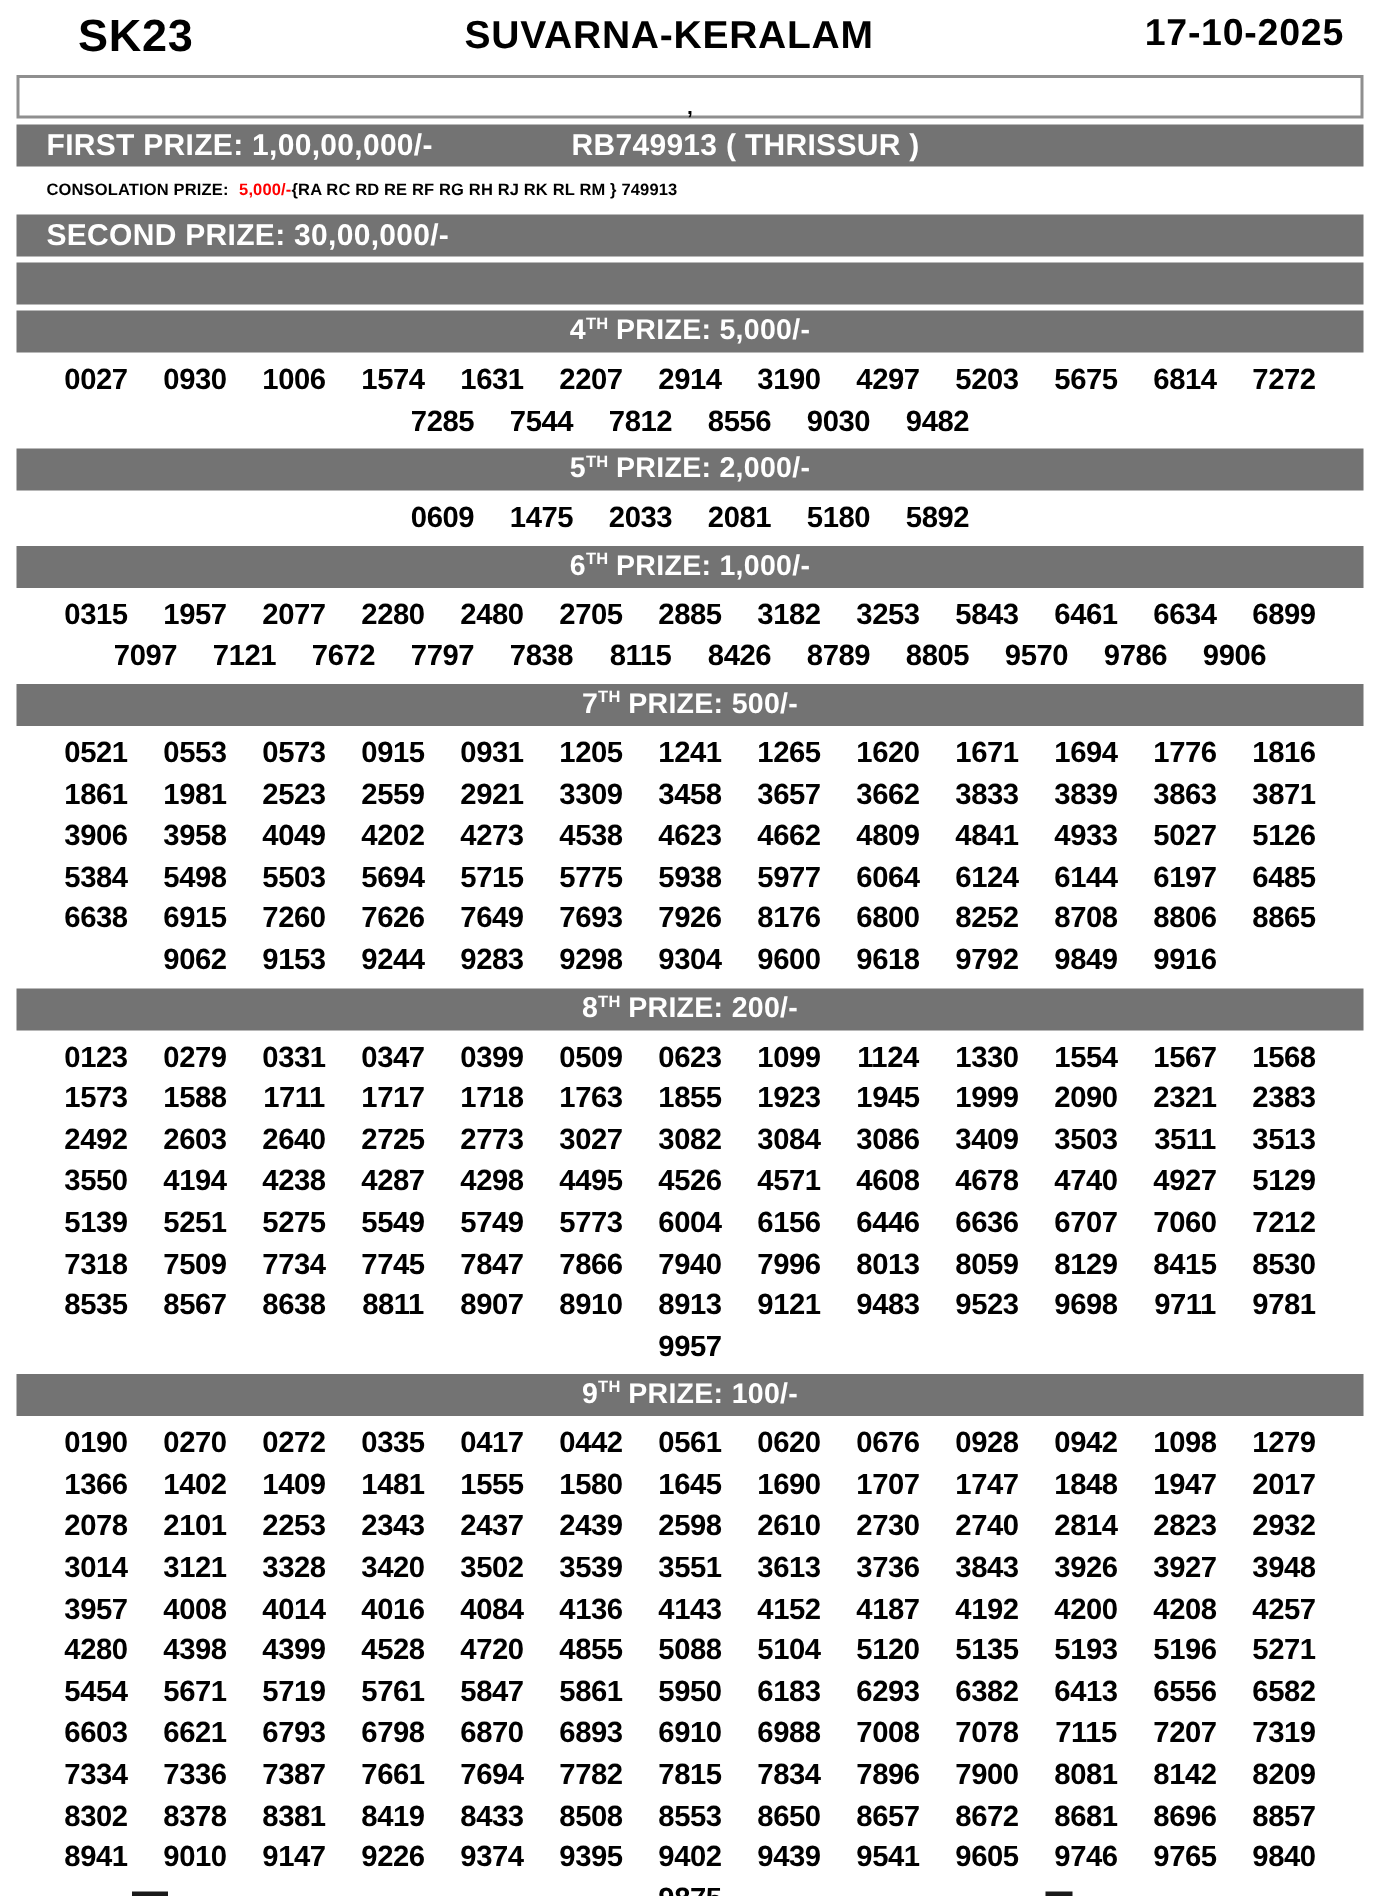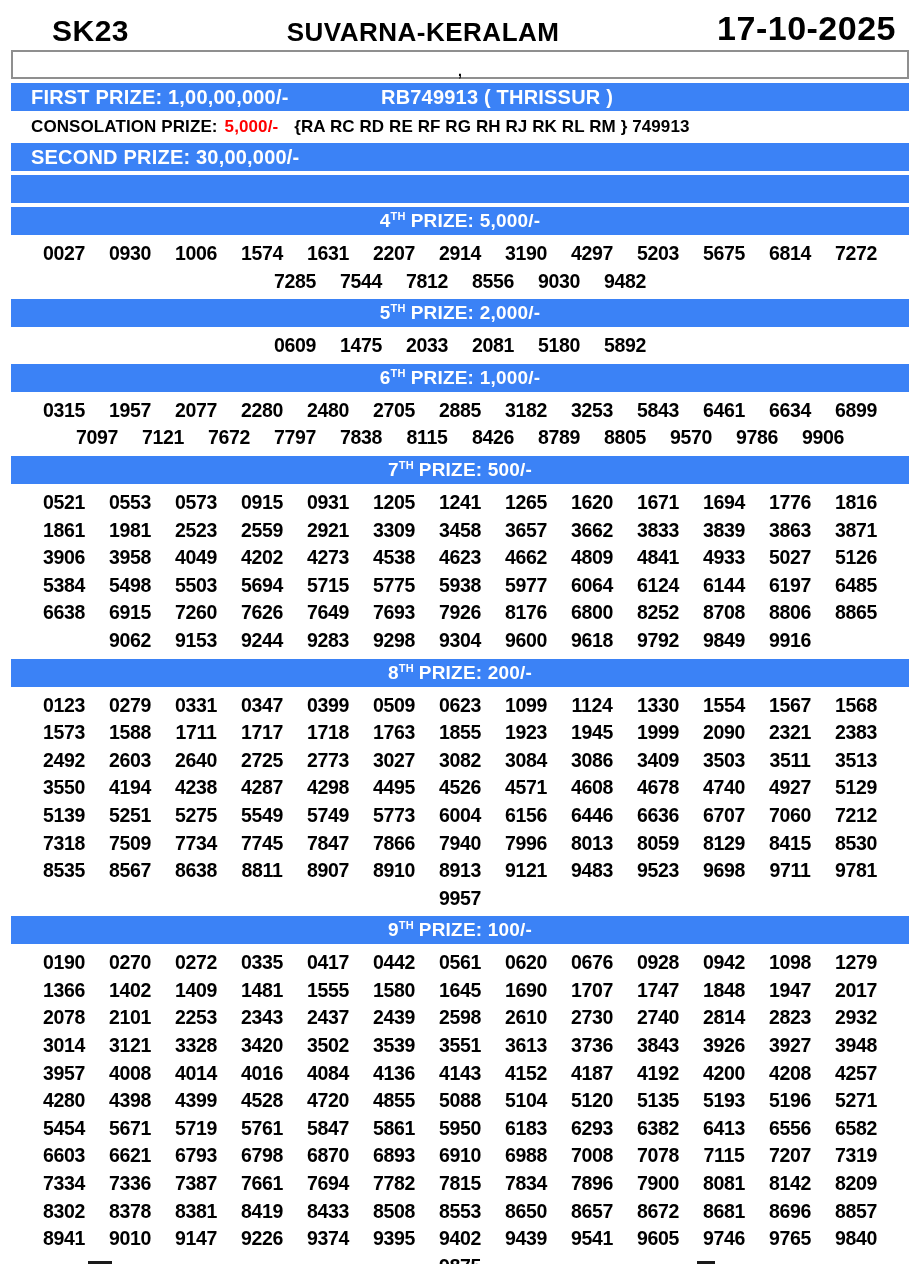--- a/index.html
+++ b/index.html
@@ -3,50 +3,50 @@
 <meta charset="utf-8">
 <style>
   * { margin:0; padding:0; box-sizing:border-box; }
   html,body { width:920px; background:#ffffff; }
   body {
     height:1264px; overflow:hidden; position:relative;
     font-family:"Liberation Sans", sans-serif; font-weight:700; color:#000;
   }
   
   .titlebar {
-    display:flex; align-items:flex-end; height:48px; padding:8px 24px 0 52px;
+    display:flex; align-items:flex-start; height:48px; padding:8px 24px 0 52px;
   }
   .titlebar .code  { font-size:30px; letter-spacing:0.5px; }
   .titlebar .name  { font-size:26px; flex:1; text-align:center; letter-spacing:0.5px; }
-  .titlebar .date  { font-size:34px; letter-spacing:0.5px; }
+  .titlebar .date  { font-size:25px; letter-spacing:0.5px; }
 
   .notebox {
     margin:2px 11px 4px; height:29px; border:2px solid #8f8f8f; background:#fff;
     display:flex; align-items:flex-end; justify-content:center;
     font-size:14px; line-height:12px;
   }
 
   
   .bar {
-    margin:0 11px 4px; background:#3b82f6; color:#fff; height:28px;
+    margin:0 11px 4px; background:#737373; color:#fff; height:28px;
     display:flex; align-items:center; font-size:20px; letter-spacing:0.2px;
   }
   .bar.leftbar { padding-left:20px; }
   .bar.leftbar .plabel { min-width:350px; }
   .bar.centerbar { justify-content:center; font-size:19px; }
   .bar sup { font-size:11px; line-height:10px; align-self:flex-start; margin-top:4px; }
   .bar .rest { margin-left:5px; }
 
   
   .consol {
     margin:0 11px 4px; height:24px; display:flex; align-items:center;
-    padding-left:20px; font-size:17px; background:#fff; letter-spacing:0.1px;
+    padding-left:20px; font-size:11px; background:#fff; letter-spacing:0.1px;
   }
   .consol .amount { margin-left:7px; }
-  .consol .series { margin-left:16px; }
+  .consol .series { }
 
   
   .grid {
     width:860px; margin:0 auto 2px; display:flex; flex-wrap:wrap;
     justify-content:center; padding:1px 0 2px;
   }
   .grid .num {
     width:66px; text-align:center; font-size:19.5px; line-height:27.6px;
     letter-spacing:-0.3px; white-space:nowrap;
   }

